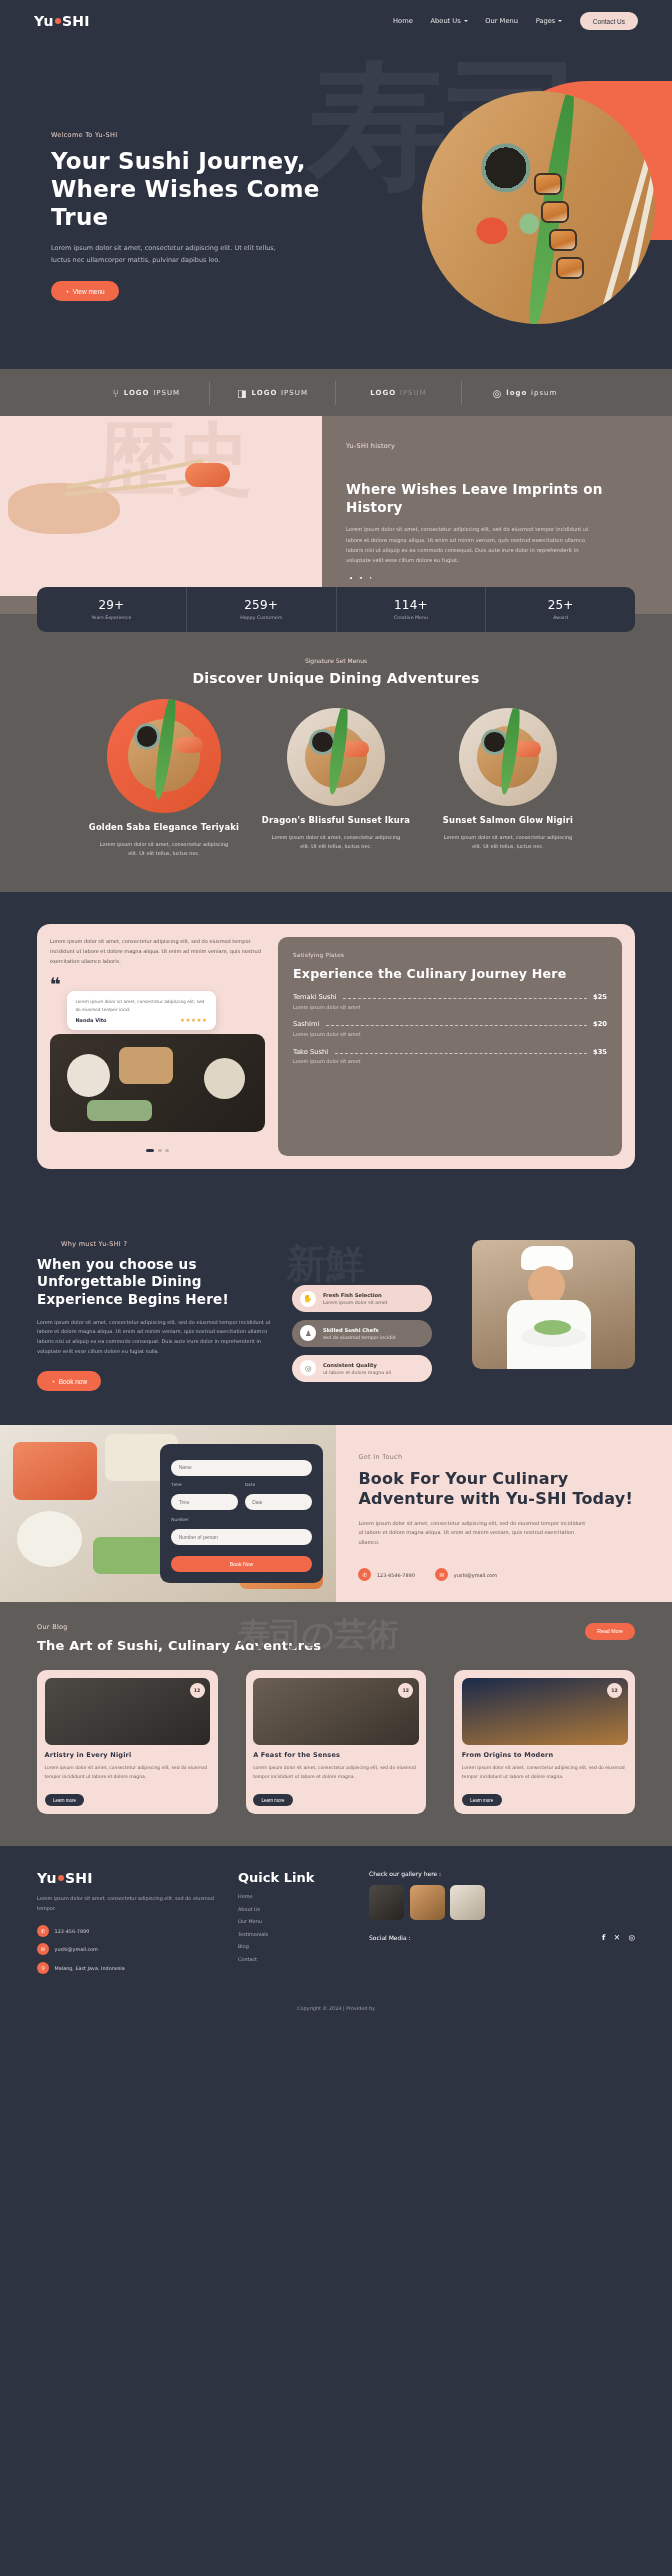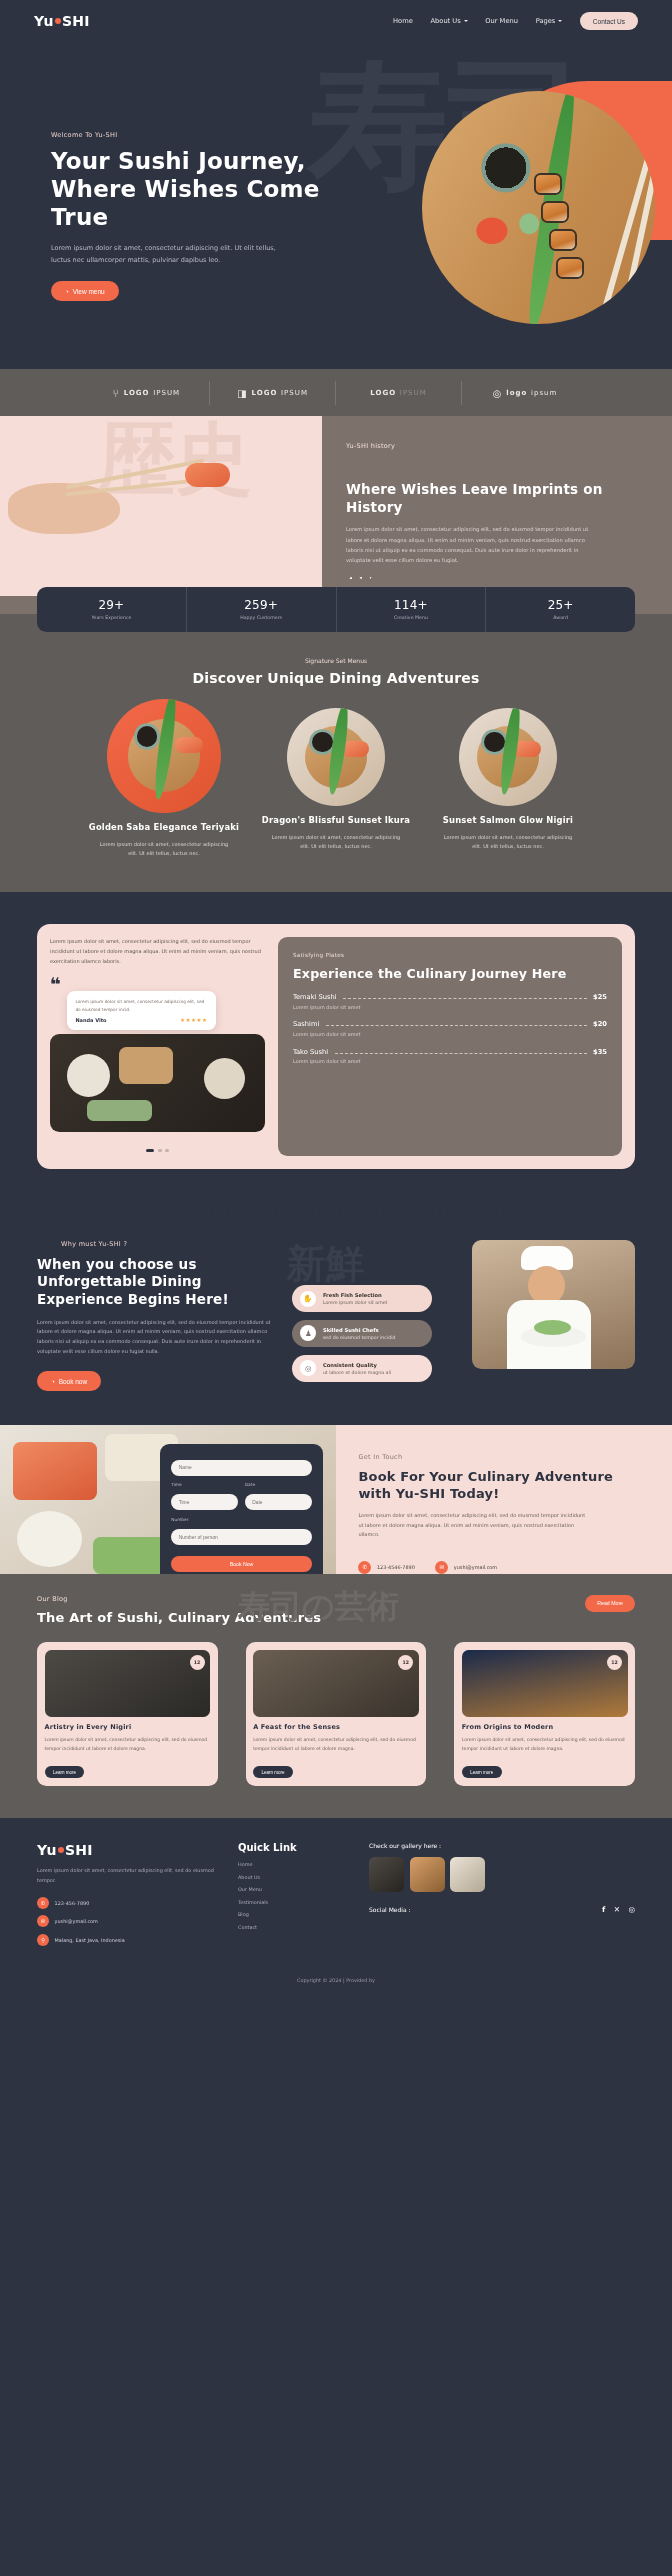--- a/index.html
+++ b/index.html
@@ -140,37 +140,37 @@
   .feats { position:absolute; left:0; top:45px; width:140px; }
   .feat { display:flex; align-items:center; gap:6.5px; border-radius:20.5px; padding:5.6px 8.4px; margin-bottom:7.5px; position:relative; z-index:4;}
   .feat.a { background:#f2d8d0;} .feat.b { background:#7d716c;} .feat.c { background:#f7ddd7;}
   .feat .ic { width:16px; height:16px; border-radius:50%; background:#fff; display:flex; align-items:center; justify-content:center; font-size:7.5px; color:#7d716c; flex:none;}
   .feat .ft { font-size:5.2px; font-weight:bold;}
   .feat .fs { font-size:4.7px; margin-top:1.9px;}
   .feat.a .ft,.feat.c .ft { color:#3a332f;} .feat.a .fs,.feat.c .fs { color:#6d625d;}
   .feat.b .ft { color:#fff;} .feat.b .fs { color:#e2dad7;}
 
   
-  .booksec { display:flex; height:149px;}
+  .booksec { display:flex; height:177px;}
   .bookimg { width:336px; position:relative; overflow:hidden; background:linear-gradient(150deg,#e9e3da,#cbbda8);}
   .bookimg .sushi { position:absolute; border-radius:7.5px;}
   .bookimg .s1{left:13px;top:17px;width:84px;height:58px;background:linear-gradient(150deg,#f08a62,#d85b36);}
   .bookimg .s2{left:105px;top:9.3px;width:73px;height:47px;background:#efe7d8;}
   .bookimg .s3{left:17px;top:86px;width:65px;height:56px;background:#f2f0e7;border-radius:50%;}
   .bookimg .s4{left:93px;top:112px;width:75px;height:37px;background:#8ab96a;}
   .bookimg .s5{right:13px;bottom:13px;width:84px;height:52px;background:linear-gradient(150deg,#f2a46e,#d77a3c);}
   .form { position:absolute; right:13px; top:18.7px; width:163px; background:#2e3342; border-radius:9.3px; padding:11.2px;}
   .form input { width:100%; height:16px; border-radius:8.4px; border:none; background:#f5f2ef; margin-bottom:6.5px; font-size:4.9px; padding:0 7.5px; color:#6b625e; font-family:"Liberation Sans",sans-serif;}
   .form .two { display:flex; gap:6.5px;}
   .form .two input { width:50%;}
   .form label { display:block; color:#b9bac4; font-size:4.3px; margin-bottom:2.8px;}
   .form .subm { width:100%; height:16px; border-radius:8.4px; border:none; background:#f2694a; color:#fff; font-size:5.2px;}
   .bookright { flex:1; background:#f7ddd7; padding:28px 24px 0 22.4px; position:relative;}
   .bookright .eyebrow { color:#8c7b74;}
-  .bookright h2 { font-size:13px; color:#2e3342; line-height:1.3; margin-bottom:8.4px;}
+  .bookright h2 { font-size:16px; color:#2e3342; line-height:1.3; margin-bottom:8.4px;}
   .bookright p { color:#6f625d; font-size:5px; line-height:1.95; width:233px; margin-bottom:20.5px;}
   .contacts { display:flex; gap:20.5px;}
   .cc { display:flex; align-items:center; gap:5.6px; color:#4a403c; font-size:4.9px;}
   .cc .ic { width:13px; height:13px; border-radius:50%; background:#f2694a; color:#fff; display:flex; align-items:center; justify-content:center; font-size:5.6px;}
 
   
   .blogsec { background:#5f5c59; padding:20.5px 37px 32px; position:relative; overflow:hidden;}
   .blog-top { display:flex; justify-content:space-between; align-items:flex-start; margin-bottom:15px;}
   .blog-top .eyebrow { color:#f0d9d2;}
   .blog-top h2 { color:#fff; font-size:13px; line-height:1.3;}
@@ -188,21 +188,21 @@
   .btn-read { background:#f2694a; color:#fff; border:none; font-size:5.2px; padding:5.6px 12px; border-radius:13px;}
 
   
   .footer { background:#2e3342; padding:24px 37px 0; display:flex; gap:24px;}
   .fcol1 { width:177px;}
   .fcol1 .logo { margin-bottom:8.4px;}
   .fcol1 p { color:#a9aab5; font-size:4.9px; line-height:1.95; margin-bottom:11.2px;}
   .fc { display:flex; align-items:center; gap:5.6px; color:#cfd0d8; font-size:4.9px; margin-bottom:6.5px;}
   .fc .ic { width:12px; height:12px; border-radius:50%; background:#f2694a; color:#fff; display:flex; align-items:center; justify-content:center; font-size:5.1px; flex:none;}
   .fcol2 { width:107px;}
-  .fh { color:#fff; font-size:10px; margin-bottom:8.4px; font-weight:bold;}
+  .fh { color:#fff; font-size:13px; margin-bottom:8.4px; font-weight:bold;}
   .fcol2 a { display:block; color:#a9aab5; font-size:4.9px; margin-bottom:6.5px; text-decoration:none;}
   .fcol3 { flex:1;}
   .gal { display:flex; gap:5.6px; margin-bottom:13px;}
   .gal div { width:35px; height:35px; border-radius:5.6px;}
   .gal div:nth-child(1){background:linear-gradient(140deg,#4f4a45,#272421);}
   .gal div:nth-child(2){background:linear-gradient(140deg,#d8a06a,#8a5f33);}
   .gal div:nth-child(3){background:linear-gradient(140deg,#e9e2d6,#b3a894);}
   .social { display:flex; align-items:center; justify-content:space-between;}
   .social .lbl { color:#fff; font-size:6px;}
   .sicons { display:flex; gap:8.4px; color:#fff; font-size:7.5px;}

